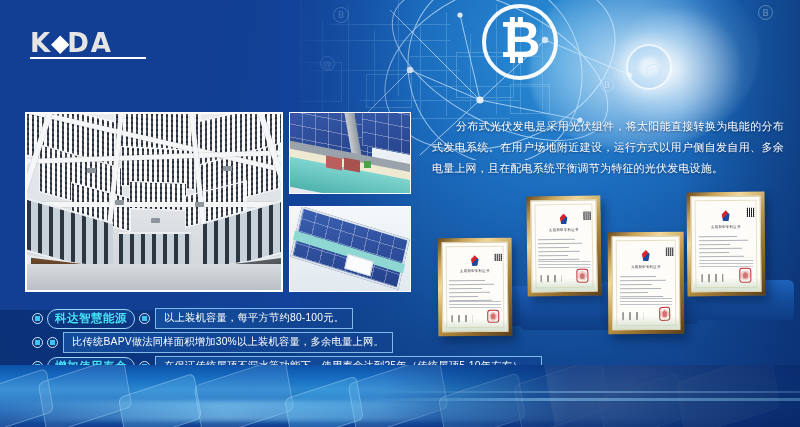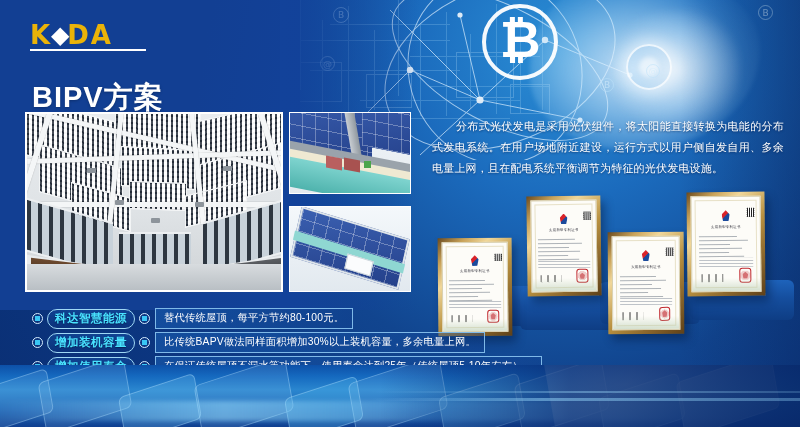--- a/index.html
+++ b/index.html
@@ -100,22 +100,22 @@
     background:linear-gradient(90deg,rgba(150,215,250,0) 0%,rgba(150,215,250,.5) 40%,rgba(150,215,250,.35) 100%);
   }
   .band-stripe2{
     position:absolute; right:0; bottom:34px; width:430px; height:2px;
     background:linear-gradient(90deg,rgba(150,215,250,0) 0%,rgba(160,220,252,.4) 50%,rgba(160,220,252,.2) 100%);
   }
 
   
   .logo{ position:absolute; left:30px; top:22px; }
   .logo .keda{
-    color:#eab308; font-size:26px; font-weight:bold; letter-spacing:2px;
-    font-family:"DejaVu Sans",sans-serif; line-height:26px;
+    color:#e5e5e5; font-size:26px; font-weight:bold; letter-spacing:2px;
+    font-family:"DejaVu Sans",sans-serif; line-height:26px;margin-top:8px;
   }
   .logo .keda .dia{
     display:inline-block; width:13px; height:13px; background:#fff;
     transform:rotate(45deg) translateY(-1px); margin:0 1px;
   }
   .logo .cn{
     color:#fff; font-size:13px; letter-spacing:1.5px; margin-top:3px; font-weight:bold;
   }
   .logo .rule{ width:116px; height:2px; background:#fff; margin-top:1px; }
 
@@ -343,21 +343,20 @@
 
   <div class="bg-left-solid"></div>
   <div class="bg-left-fade"></div>
   <div class="vig-r"></div>
 
   <div class="logo">
     <div class="keda">K<span class="dia"></span>D<span style="letter-spacing:0">A</span></div>
     <div class="rule"></div>
   </div>
 
-  <div class="title">BIPV方案</div>
 
   <div class="para">分布式光伏发电是采用光伏组件，将太阳能直接转换为电能的分布式发电系统。在用户场地附近建设，运行方式以用户侧自发自用、多余电量上网，且在配电系统平衡调节为特征的光伏发电设施。</div>
 
   <div class="photo">
     <div class="ph-sky"></div>
 
     <div class="roof-panel" style="left:-6px;top:-4px;width:96px;height:56px;transform:skewY(14deg);"></div>
     <div class="roof-panel" style="left:88px;top:-6px;width:86px;height:44px;transform:skewY(4deg);"></div>
     <div class="roof-panel" style="left:172px;top:-4px;width:96px;height:52px;transform:skewY(-13deg);"></div>
 
@@ -500,25 +499,24 @@
       <div class="seal"></div>
       <div class="greenwave"></div>
     </div>
   </div>
 
   <div class="rows">
     <div class="row">
       <span class="dot"></span>
       <span class="tag">科达智慧能源</span>
       <span class="dot dot2"></span>
-      <span class="desc">替代传统屋顶，每平方节约80-100元。</span>
+      <span class="desc">以上装机容量，每平方节约80-100元。</span>
     </div>
     <div class="row">
       <span class="dot"></span>
-      <span class="tag">增加装机容量</span>
       <span class="dot dot2"></span>
       <span class="desc">比传统BAPV做法同样面积增加30%以上装机容量，多余电量上网。</span>
     </div>
     <div class="row">
       <span class="dot"></span>
       <span class="tag">增加使用寿命</span>
       <span class="dot dot2"></span>
       <span class="desc">在保证传统屋顶不漏水等功能下，使用寿命达到25年（传统屋顶5-10年左右）。</span>
     </div>
   </div>

